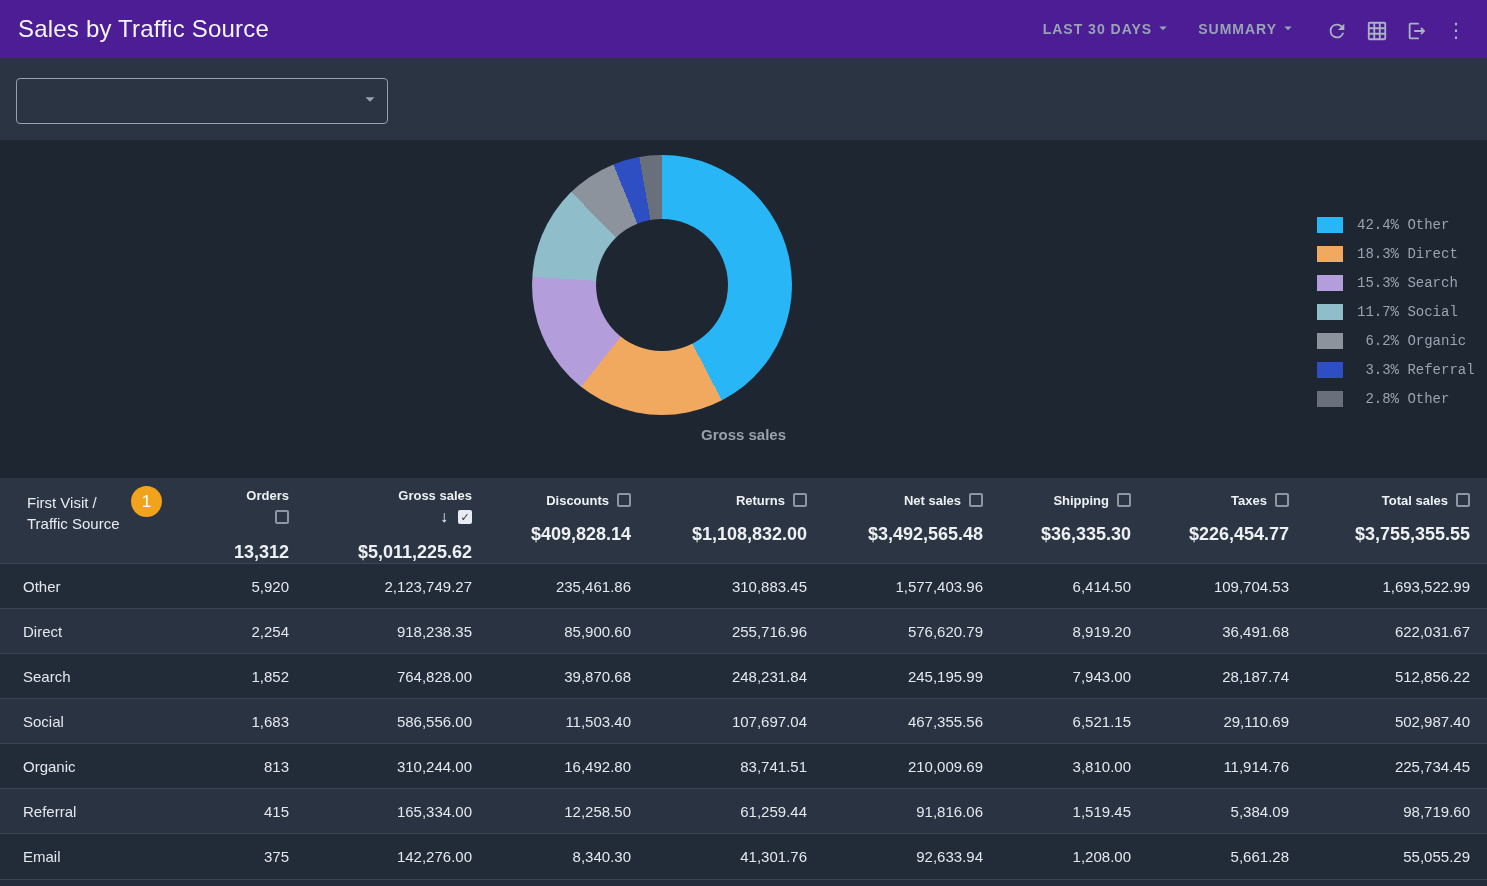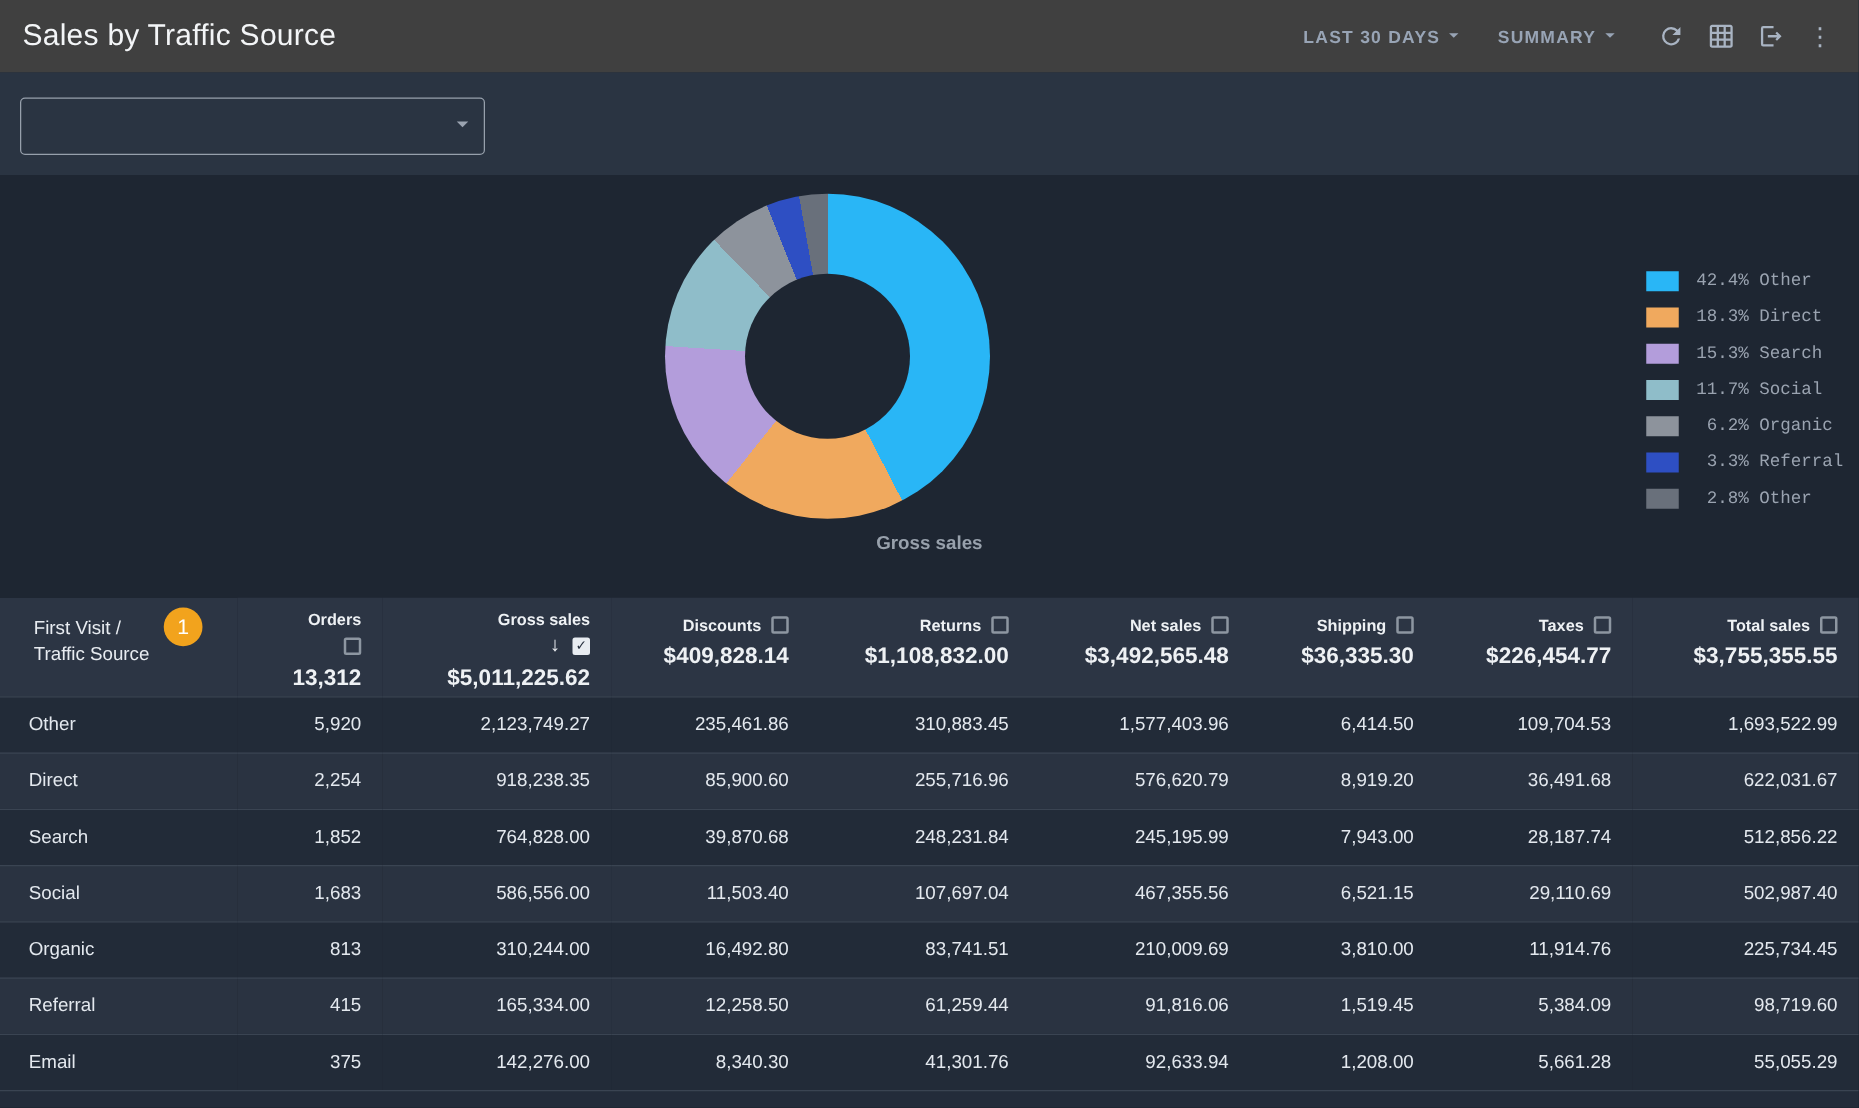--- a/index.html
+++ b/index.html
@@ -5,26 +5,26 @@
   * { box-sizing: border-box; margin: 0; padding: 0; }
   html, body { width: 1487px; height: 886px; overflow: hidden; }
   body {
     font-family: "Liberation Sans", "DejaVu Sans", sans-serif;
     background: #1e2632;
     color: #e8ecf1;
   }
 
   
   .topbar {
-    height: 58px; background: #404040;
+    height: 58px; background: #4c1d95;
     display: flex; align-items: center; justify-content: space-between;
     padding: 0 12px 0 18px;
   }
   .title { font-size: 24px; font-weight: 400; color: #f3f5f7; letter-spacing: .2px; }
-  .topbar-right { display: flex; align-items: center; }
+  .topbar-right { display: flex; align-items: flex-end; }
   .tb-btn {
     display: flex; align-items: center; gap: 2px;
     background: none; border: none; cursor: pointer;
     color: #98a4b5; font-family: "Liberation Sans", sans-serif;
     font-size: 14px; font-weight: 700; letter-spacing: 1px;
     padding: 8px 6px; margin-right: 14px;
   }
   .icon-btn {
     background: none; border: none; cursor: pointer;
     padding: 6px 9px; display: flex; align-items: center; color: #a9b4c3;
@@ -66,21 +66,21 @@
   thead th {
     background: #2c3544; vertical-align: top; text-align: right;
     padding: 10px 17px 0 0; height: 79px; cursor: pointer;
   }
   thead th.inline-th { padding-top: 15px; }
   .th-label { font-size: 13px; font-weight: 700; color: #eef1f4; white-space: nowrap; }
   .th-controls {
     margin-top: 5px; height: 18px;
     display: flex; justify-content: flex-end; align-items: center; gap: 10px;
   }
-  .th-total { margin-top: 6px; font-size: 18px; font-weight: 700; color: #eef1f4; white-space: nowrap; }
+  .th-total { margin-top: 16px; font-size: 18px; font-weight: 700; color: #eef1f4; white-space: nowrap; }
   .checkbox {
     display: inline-block; width: 14px; height: 14px;
     border: 2px solid #8d96a1; border-radius: 2px;
     font-size: 11px; line-height: 11px; text-align: center;
     color: #27303f; font-weight: 700; vertical-align: -2px; cursor: pointer;
   }
   .th-label .checkbox { margin-left: 8px; }
   .checkbox.checked { background: #e8ecf1; border-color: #e8ecf1; }
   .sort-arrow { font-size: 16px; color: #eef1f4; }
   .th-first { text-align: left; padding: 14px 0 0 27px; position: relative; cursor: default; }

